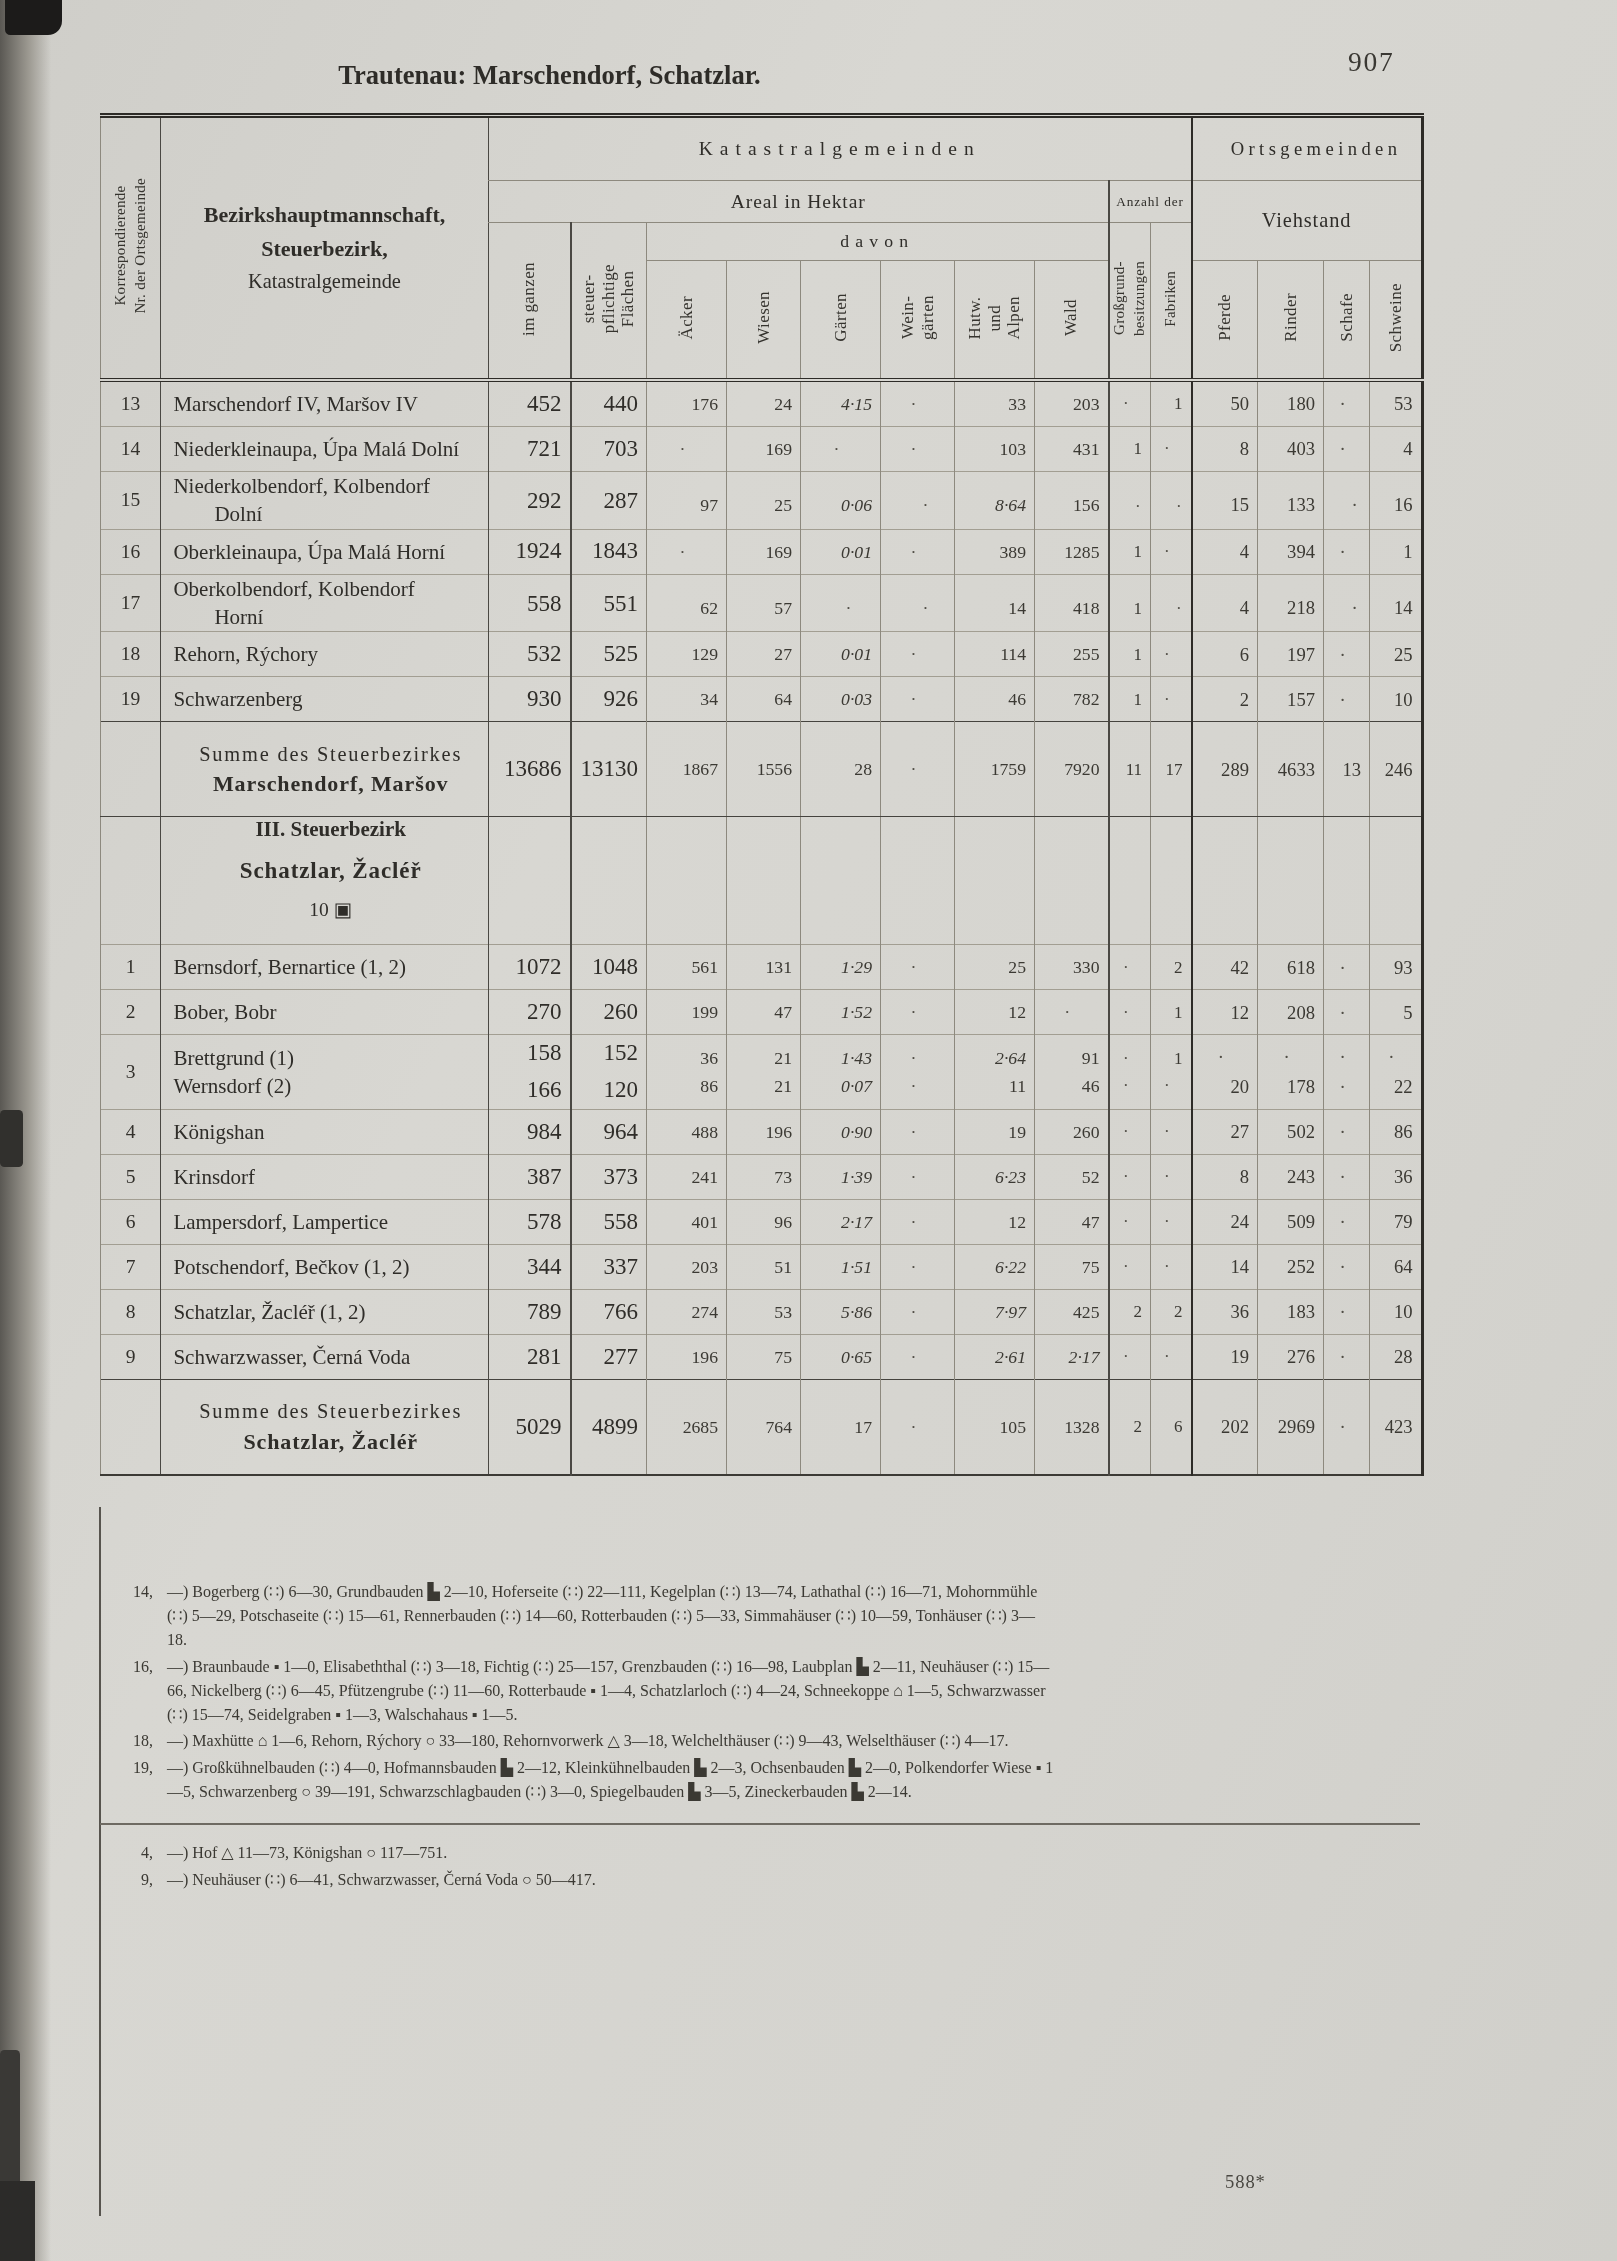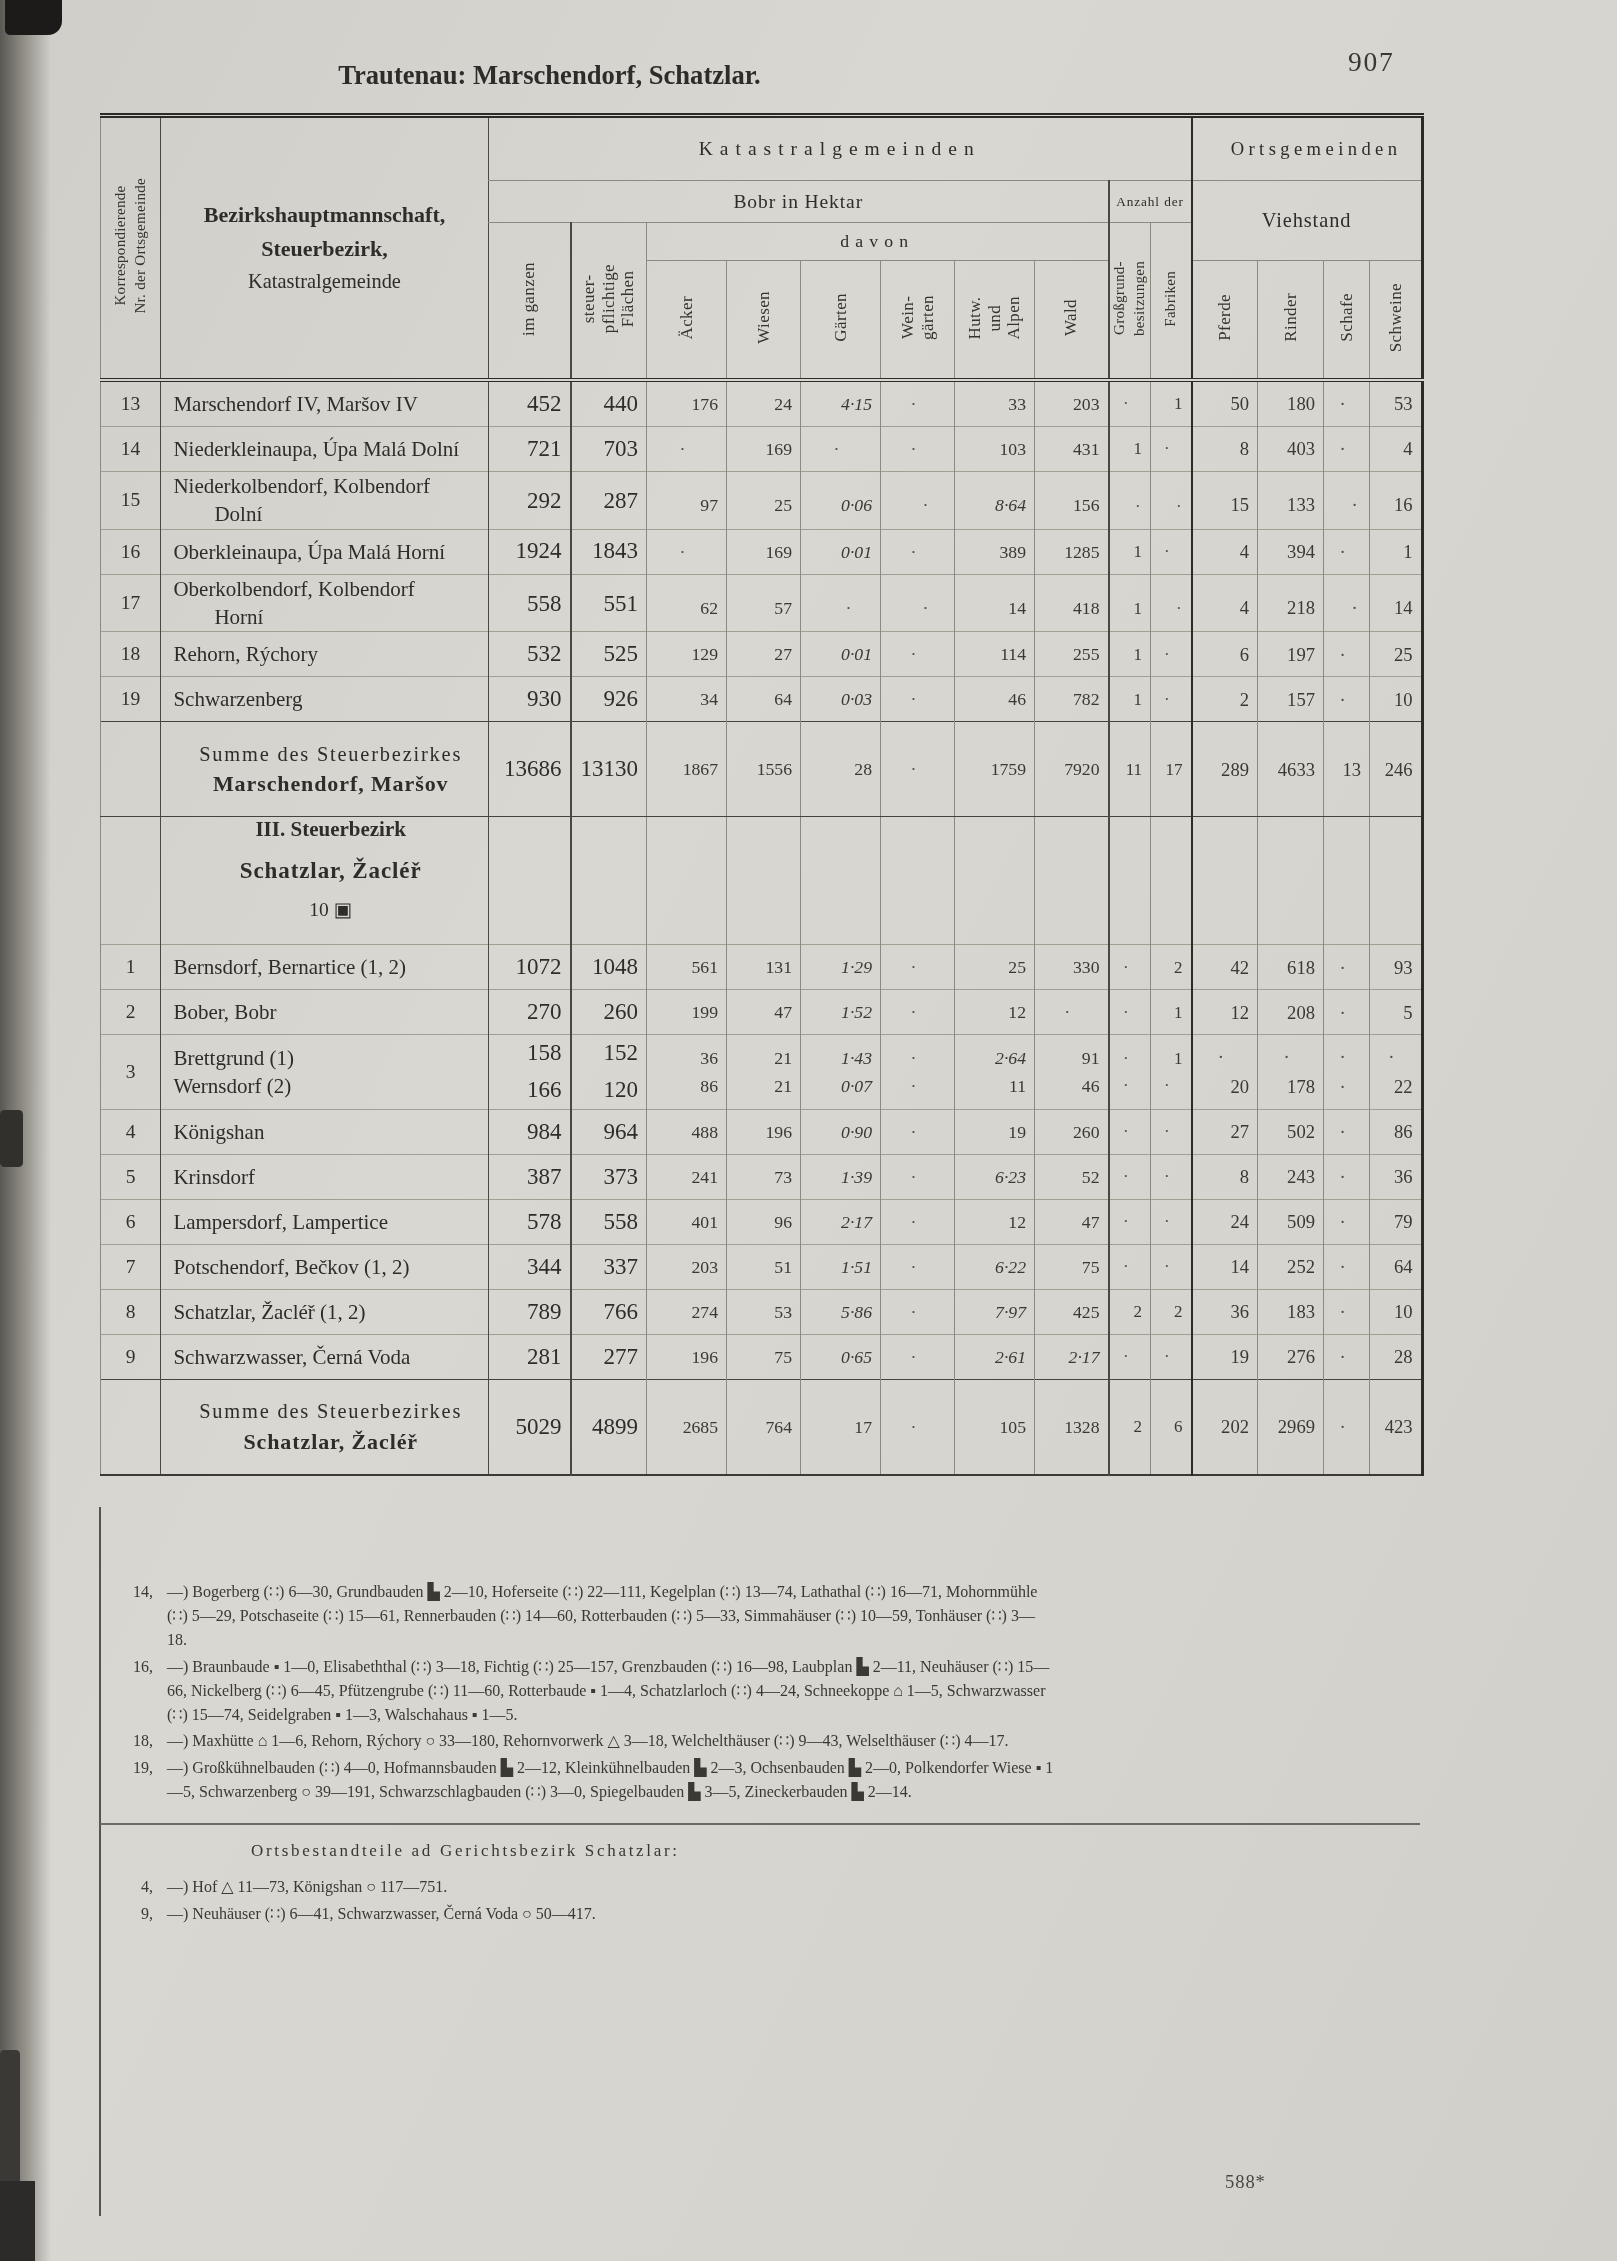--- a/index.html
+++ b/index.html
@@ -126,21 +126,21 @@
 Nr. der Ortsgemeinde</span></th>
       <th rowspan="4" class="name-hdr heavyleft">
         <div class="nmb">Bezirkshauptmannschaft,</div>
         <div class="nmb">Steuerbezirk,</div>
         <div class="nmr">Katastralgemeinde</div>
       </th>
       <th colspan="10" class="grp katastral heavyleft">Katastralgemeinden</th>
       <th colspan="4" class="grp orts thickleft">Ortsgemeinden</th>
     </tr>
     <tr class="hr2">
-      <th colspan="8" class="grp areal heavyleft">Bobr in Hektar</th>
+      <th colspan="8" class="grp areal heavyleft">Areal in Hektar</th>
       <th colspan="2" class="grp anzahl dblleft">Anzahl der</th>
       <th colspan="4" rowspan="2" class="grp vieh thickleft">Viehstand</th>
     </tr>
     <tr class="hr3">
       <th rowspan="2" class="vcell heavyleft"><span class="vert">im ganzen</span></th>
       <th rowspan="2" class="vcell dblleft"><span class="vert">steuer-
 pflichtige
 Flächen</span></th>
       <th colspan="6" class="grp davon">davon</th>
       <th rowspan="2" class="vcell dblleft"><span class="vert small">Großgrund-
@@ -1091,21 +1091,20 @@
       <div class="fn-line">
         <span class="fn-nr">19,</span>
         <span class="fn-text">—) Großkühnelbauden (∷) 4—0, Hofmannsbauden ▙ 2—12, Kleinkühnelbauden ▙ 2—3, Ochsenbauden ▙ 2—0, Polkendorfer Wiese ▪ 1—5, Schwarzenberg ○ 39—191, Schwarzschlagbauden (∷) 3—0, Spiegelbauden ▙ 3—5, Zineckerbauden ▙ 2—14.</span>
       </div>
     </div>
 </div>
 
 <div class="sep-line"></div>
 
 <div class="fn-block fn-s">
-  <div class="fn-heading">Ortsbestandteile ad Gerichtsbezirk Schatzlar:</div>
   <div class="fn-lines">
       <div class="fn-line">
         <span class="fn-nr">4,</span>
         <span class="fn-text">—) Hof △ 11—73, Königshan ○ 117—751.</span>
       </div>
       <div class="fn-line">
         <span class="fn-nr">9,</span>
         <span class="fn-text">—) Neuhäuser (∷) 6—41, Schwarzwasser, Černá Voda ○ 50—417.</span>
       </div>
     </div>

